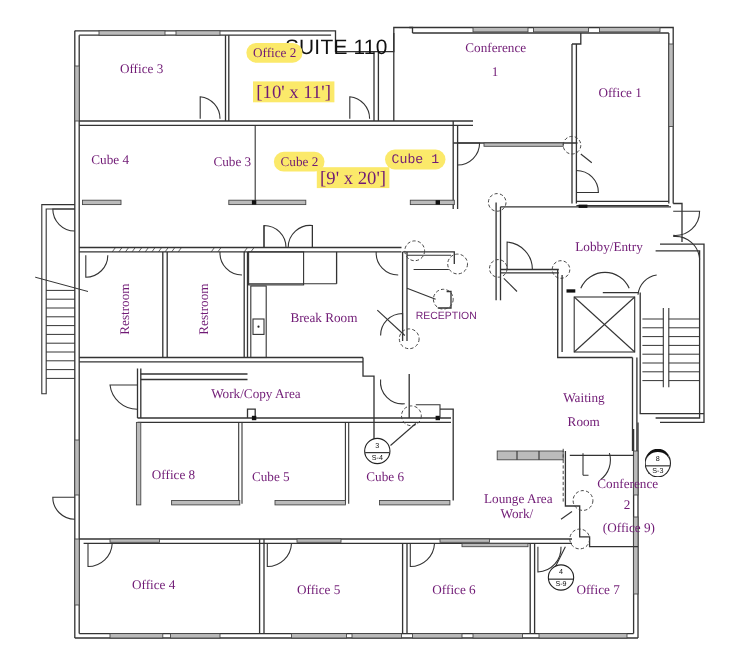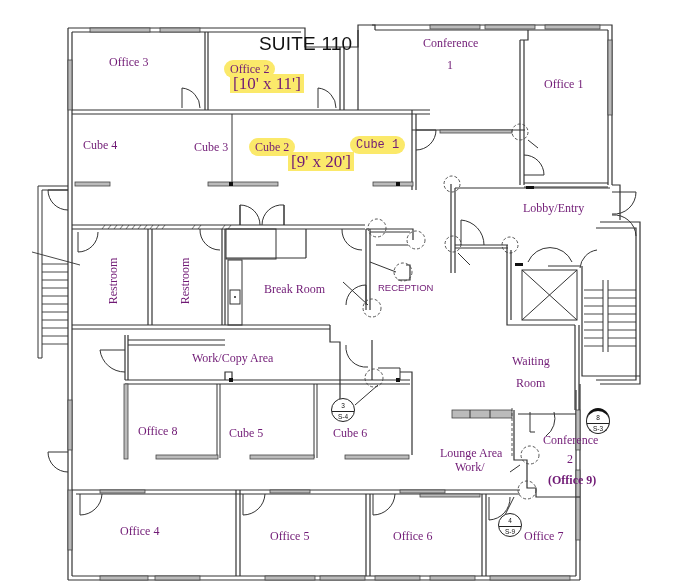--- a/index.html
+++ b/index.html
@@ -295,21 +295,21 @@
     <path class="door" d="M243,494 L243,515 A22,22 0 0 0 265,494"></path>
     <path class="door" d="M373,494 L373,515 A22,22 0 0 0 395,494"></path>
     <path class="door" d="M489,497 L489,520 A22,22 0 0 0 510,497"></path>
     <line class="wt" x1="514" y1="497" x2="505" y2="515"></line>
   </g>
 </svg>
 
 <div class="suite" style="left:219px; top:33px;">SUITE 110</div>
 
 <div class="lbl" style="left:109px; top:56px;">Office 3</div>
-<div class="lbl hl" style="left:224px; top:60px;">Office 2</div>
+<div class="lbl hl" style="left:224px; top:39px;">Office 2</div>
 <div class="lbl hlbox" style="left:230px; top:74px;">[10' x 11']</div>
 
 <div class="lbl" style="left:423px; top:37px;">Conference</div>
 <div class="lbl" style="left:447px; top:59px;">1</div>
 <div class="lbl" style="left:544px; top:78px;">Office 1</div>
 
 <div class="lbl" style="left:83px; top:139px;">Cube 4</div>
 <div class="lbl" style="left:194px; top:141px;">Cube 3</div>
 <div class="lbl hl" style="left:249px; top:138px;">Cube 2</div>
 <div class="lbl hl" style="left:350px; top:136px;font-family:Liberation Mono, monospace;">Cube 1</div>
@@ -318,35 +318,35 @@
 <div class="lbl" style="left:88px; top:275px; width:50px; text-align:center;">
     <div class="vert">Restroom</div>
   </div>
 <div class="lbl" style="left:160px; top:275px; width:50px; text-align:center;">
     <div class="vert">Restroom</div>
   </div>
 
 <div class="lbl" style="left:264px; top:283px;">Break Room</div>
 <div class="lbl sans-sm" style="left:378px; top:283px;">RECEPTION</div>
 
-<div class="lbl" style="left:523px; top:202px;text-align:right;">Lobby/Entry</div>
+<div class="lbl" style="left:523px; top:218px;text-align:right;">Lobby/Entry</div>
 <div class="lbl" style="left:512px; top:355px;">Waiting</div>
 <div class="lbl" style="left:516px; top:377px;">Room</div>
 
 <div class="lbl" style="left:192px; top:352px;">Work/Copy Area</div>
 <div class="lbl" style="left:138px; top:425px;">Office 8</div>
 <div class="lbl" style="left:229px; top:427px;">Cube 5</div>
 <div class="lbl" style="left:333px; top:427px;">Cube 6</div>
 
 <div class="lbl" style="left:455px; top:425px;margin-top:36px;">Work/</div>
 <div class="lbl" style="left:440px; top:447px;">Lounge Area</div>
 
 <div class="lbl" style="left:543px; top:434px;">Conference</div>
 <div class="lbl" style="left:567px; top:453px;">2</div>
-<div class="lbl" style="left:548px; top:474px;font-weight:bold;">(Office 9)</div>
+<div class="lbl" style="left:548px; top:474px;">(Office 9)</div>
 
 <div class="lbl" style="left:120px; top:525px;">Office 4</div>
 <div class="lbl" style="left:270px; top:530px;">Office 5</div>
 <div class="lbl" style="left:393px; top:530px;text-align:center;">Office 6</div>
 <div class="lbl" style="left:524px; top:530px;">Office 7</div>
 
 <div class="tag" style="left:331px; top:398px;">
   <div class="t">3</div>
   <div class="b">S-4</div>
 </div>

